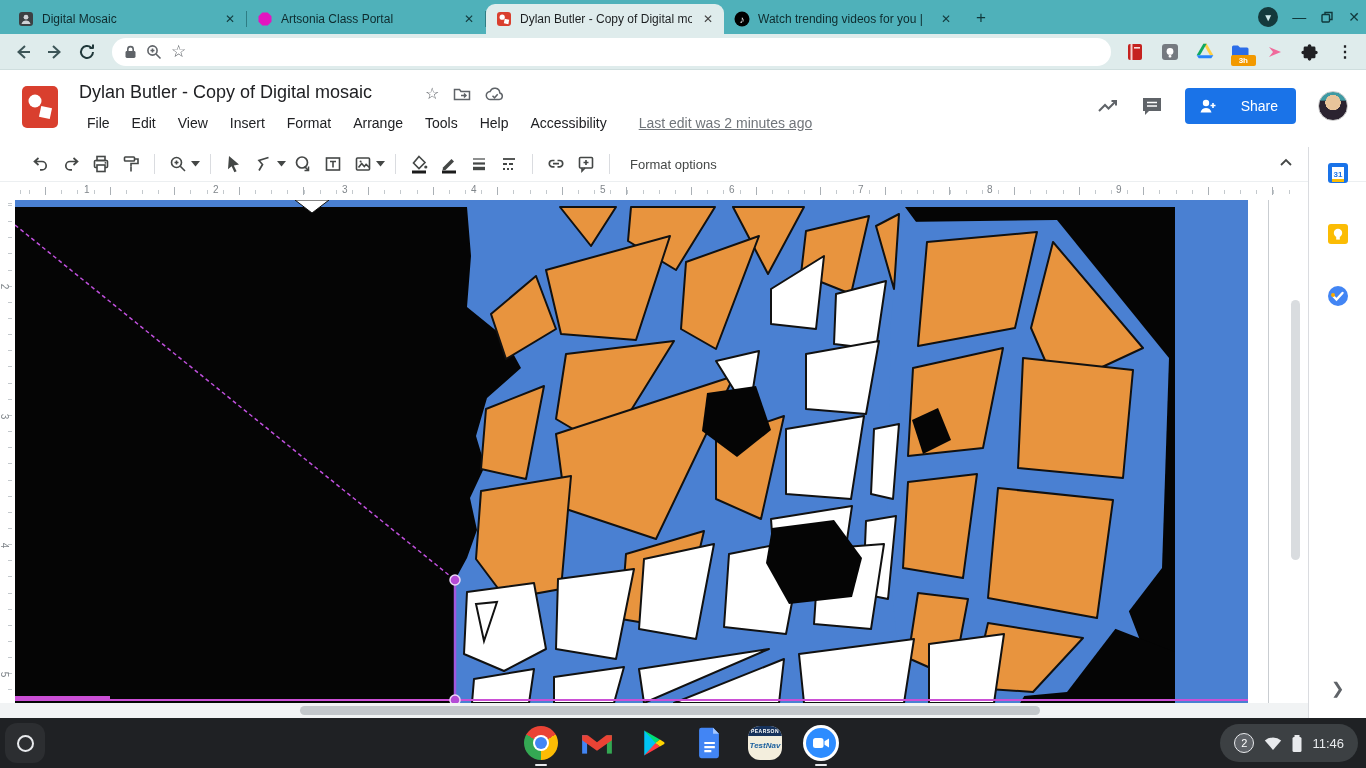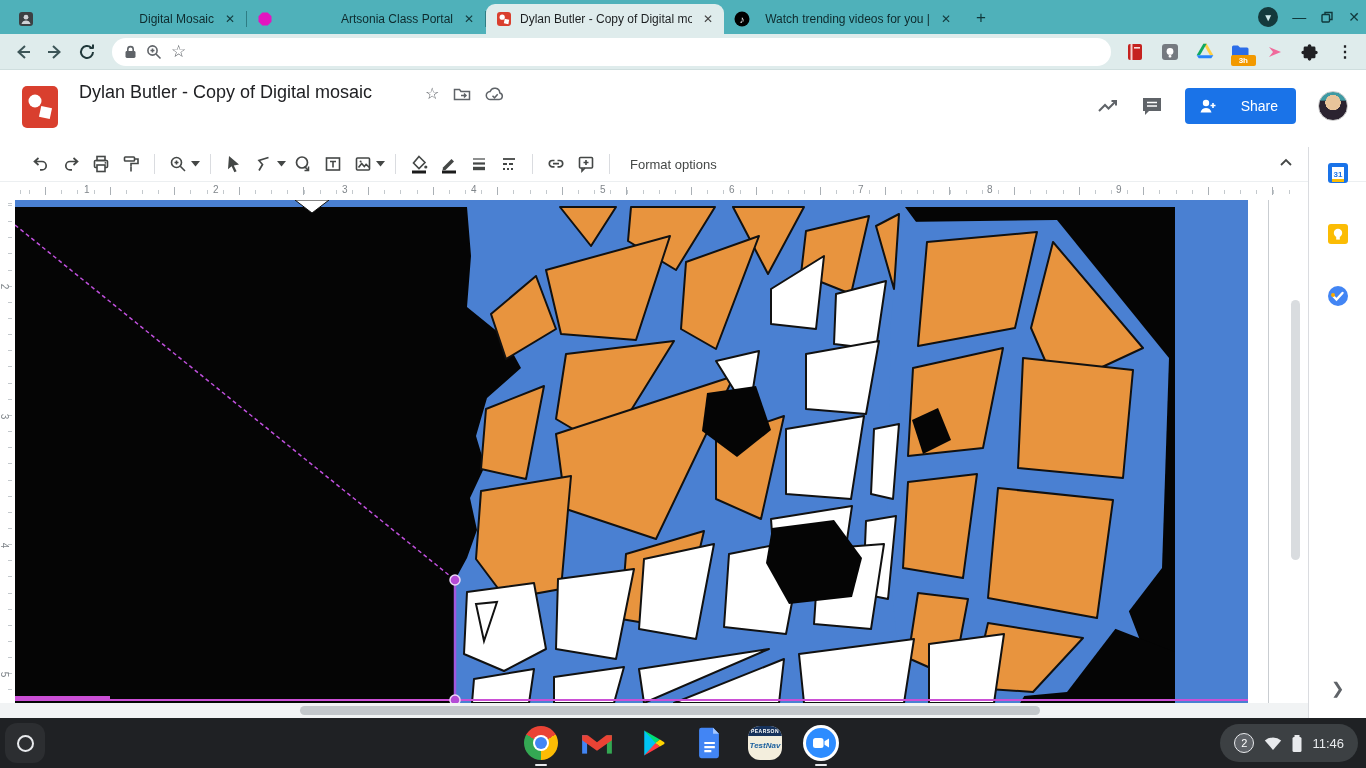--- a/index.html
+++ b/index.html
@@ -3,21 +3,21 @@
 <meta charset="utf-8">
 <style>
   * { margin:0; padding:0; box-sizing:border-box; }
   html,body { width:1366px; height:768px; overflow:hidden; font-family:"Liberation Sans", sans-serif; background:#fff; }
   svg { display:block; }
 
   
   .tabstrip { position:relative; height:34px; background:#4fb1ba; display:flex; align-items:flex-end; padding-left:8px; }
   .tab { width:238px; height:30px; display:flex; align-items:center; gap:8px; padding:0 8px 0 10px; border-radius:9px 9px 0 0; color:#0e2b2e; font-size:12px; position:relative; cursor:default; }
   .tab.active { background:#dfecec; color:#1c1f21; }
-  .tab .title { flex:1; white-space:nowrap; overflow:hidden;text-align:right; }
+  .tab .title { flex:1; white-space:nowrap; overflow:hidden; }
   .tab .close { width:16px; height:16px; border-radius:50%; display:flex; align-items:center; justify-content:center; font-size:12px; color:#133a3d; }
   .tab.active .close { color:#444; }
   .tab-sep { width:1px; height:16px; background:#2e7d84; margin-bottom:7px; }
   .favicon { width:16px; height:16px; flex:none; position:relative; }
   .newtab { width:26px; height:26px; margin:0 0 3px 6px; border-radius:50%; display:flex; align-items:center; justify-content:center; font-size:17px; color:#10383b; }
   .winbtns { position:absolute; right:6px; top:0; height:34px; display:flex; align-items:center; gap:14px; color:#10383b; }
   .circlebtn { width:20px; height:20px; border-radius:50%; background:#14393c; color:#cfe8ea; display:flex; align-items:center; justify-content:center; font-size:10px; }
 
   
   .addr { height:36px; background:#dfecec; display:flex; align-items:center; padding:0 10px; gap:6px; border-bottom:1px solid #cfdede; }
@@ -239,20 +239,32 @@
           <path d="M1.5 3.5h5l1.5 2h8.5v8h-15z"></path>
           <path d="M8 9.5h5M11 7.5l2 2-2 2"></path>
         </svg>
     </span>
     <span>
       <svg width="20" height="16" fill="none" stroke="#5f6368" stroke-width="1.5">
           <path d="M5.5 13.5a4 4 0 0 1-.4-8A5 5 0 0 1 14.8 7a3.3 3.3 0 0 1-.6 6.5z"></path>
           <path d="M7.5 9.8l2 2 3.2-3.6"></path>
         </svg>
     </span>
+  </div>
+  <div class="menubar">
+    <span>File</span>
+    <span>Edit</span>
+    <span>View</span>
+    <span>Insert</span>
+    <span>Format</span>
+    <span>Arrange</span>
+    <span>Tools</span>
+    <span>Help</span>
+    <span>Accessibility</span>
+    <span class="lastedit">Last edit was 2 minutes ago</span>
   </div>
   <div class="hright">
     <span>
       <svg width="22" height="18" fill="none" stroke="#5f6368" stroke-width="2">
           <path d="M2 14 L8 8 L11.5 11.5 L19 4"></path>
           <path d="M14.5 4 H19 V8.5" fill="none"></path>
         </svg>
     </span>
     <span>
       <svg width="22" height="20">

